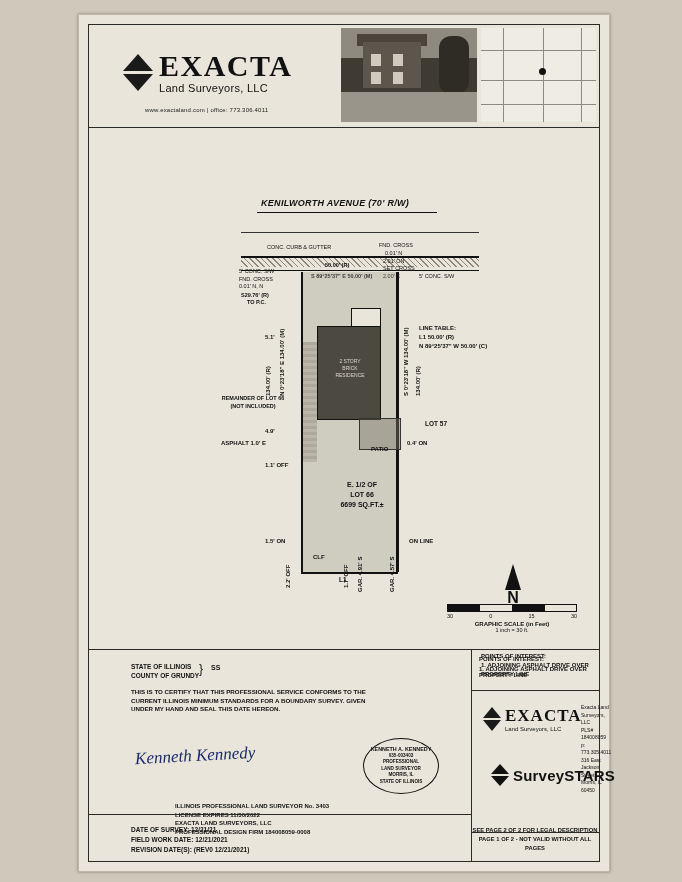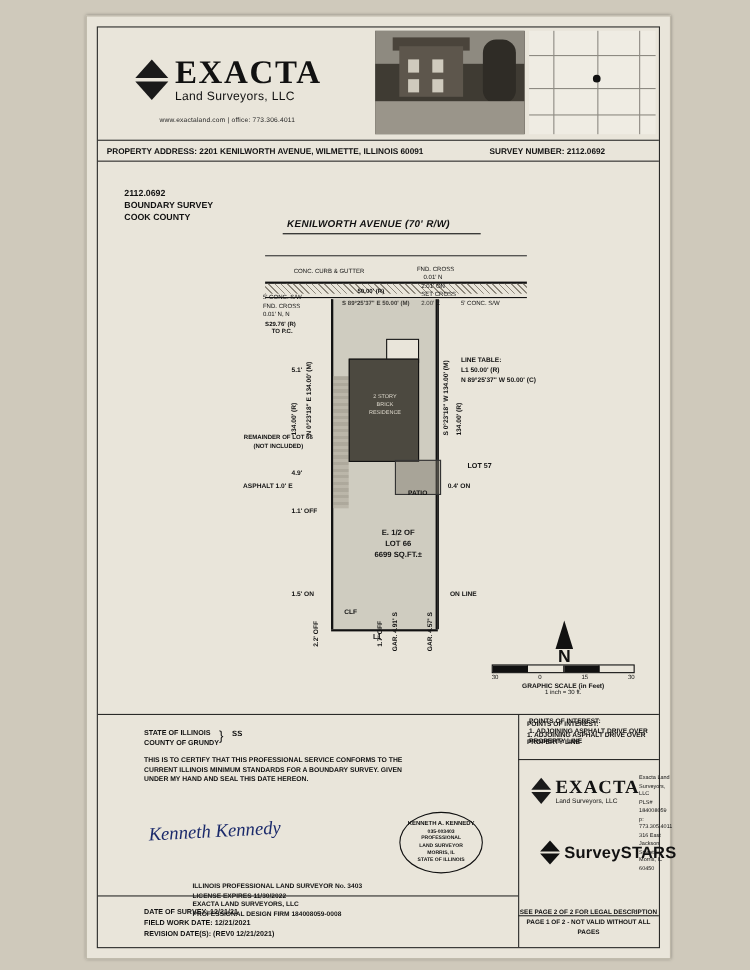--- a/index.html
+++ b/index.html
@@ -149,32 +149,23 @@
         <div class="map-line" style="left:0;top:22px;width:100%;height:1px;"></div>
         <div class="map-line" style="left:0;top:52px;width:100%;height:1px;"></div>
         <div class="map-line" style="left:0;top:76px;width:100%;height:1px;"></div>
         <div class="map-line" style="left:22px;top:0;width:1px;height:100%;"></div>
         <div class="map-line" style="left:62px;top:0;width:1px;height:100%;"></div>
         <div class="map-line" style="left:100px;top:0;width:1px;height:100%;"></div>
         <div class="map-pin"></div>
       </div>
     </div>
 
-    <div class="addr">
-      <span class="a1">PROPERTY ADDRESS: 2201 KENILWORTH AVENUE,  WILMETTE, ILLINOIS  60091</span>
-      <span class="a2">SURVEY NUMBER: 2112.0692</span>
-    </div>
 
     <div class="body">
 
-      <div class="jobinfo">
-        <div>2112.0692</div>
-        <div>BOUNDARY SURVEY</div>
-        <div>COOK COUNTY</div>
-      </div>
 
       <div class="street-title">KENILWORTH AVENUE (70' R/W)</div>
       <div class="street-underline"></div>
 
       <div class="road-top"></div>
       <div class="road-curb"></div>
       <div class="road-hatch"></div>
       <div class="road-lot-line"></div>
 
       <div class="road-label" style="left:178px;top:98px;">CONC. CURB &amp; GUTTER</div>

